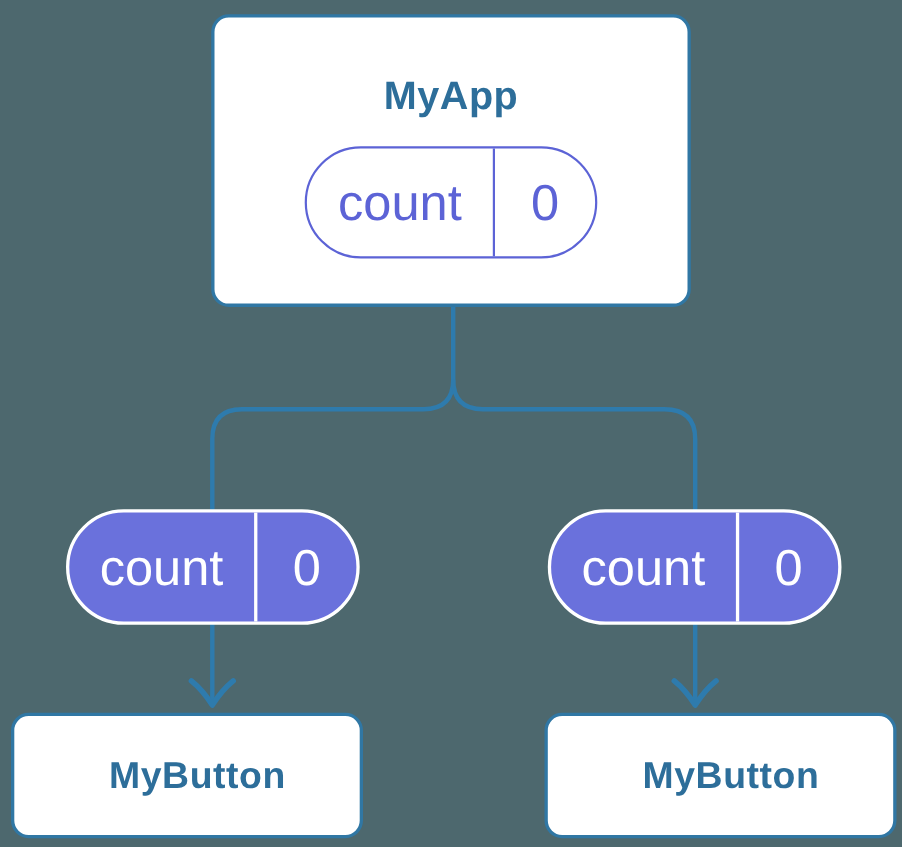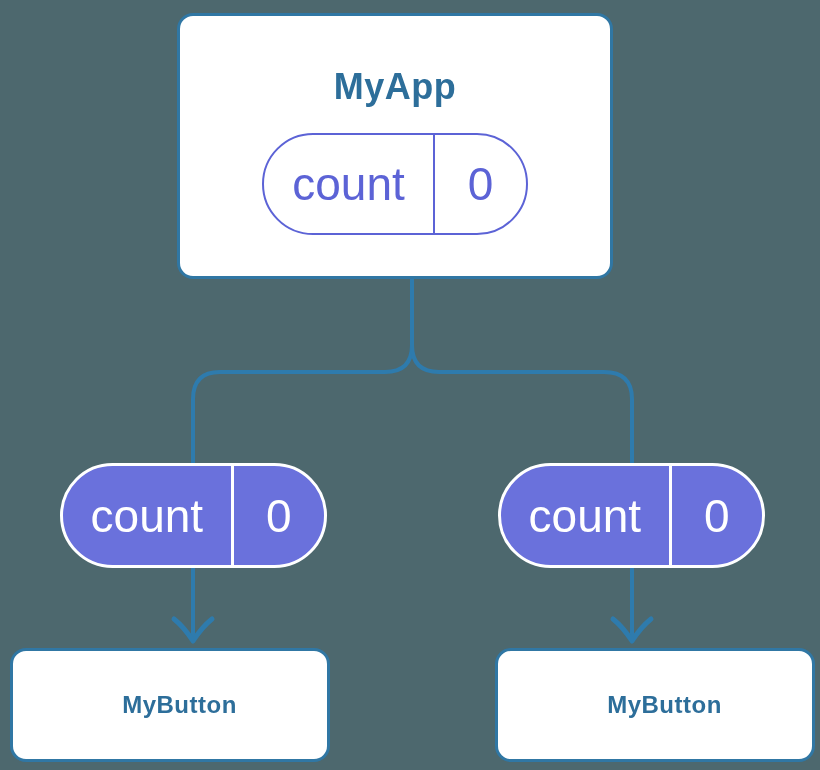--- a/index.html
+++ b/index.html
@@ -17,21 +17,21 @@
     position: absolute;
     background: #ffffff;
     border: 3px solid #3077A4;
     border-radius: 16px;
     box-sizing: border-box;
     z-index: 2;
     display: flex;
     flex-direction: column;
     align-items: center;
   }
-  .card-myapp { left: 177px; top: 13px; width: 436px; height: 266px; }
+  .card-myapp { left: 192px; top: 13px; width: 436px; height: 266px; }
   .card-title {
     color: #2D6E9A;
     font-weight: 700;
     letter-spacing: 0.5px;
   }
   .myapp-title { margin-top: 46px; font-size: 36px; line-height: 50px; }
 
   .pill {
     box-sizing: border-box;
     display: flex;
@@ -66,21 +66,21 @@
     color: #ffffff;
   }
   .child-pill .pill-label-section { border-right: 3px solid #ffffff; }
   .child-pill-left  { left: 60px;  top: 463px; }
   .child-pill-right { left: 498px; top: 463px; }
 
   .card-mybutton {
     width: 320px; height: 114px;
     justify-content: center;
   }
-  .mybutton-title { font-size: 24px; margin-left: 19px; }
+  .mybutton-title { font-size: 34px; margin-left: 19px; }
   .card-mybutton-left  { left: 10px;  top: 648px; }
   .card-mybutton-right { left: 495px; top: 648px; }
 </style>
 </head>
 <body>
 
 <div class="canvas">
 
   <svg class="connectors" width="820" height="770" viewBox="0 0 820 770">
     <g fill="none" stroke="#2E7BAD" stroke-width="4">

